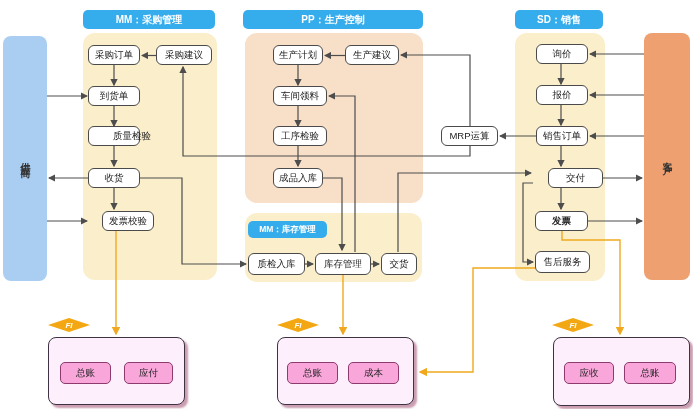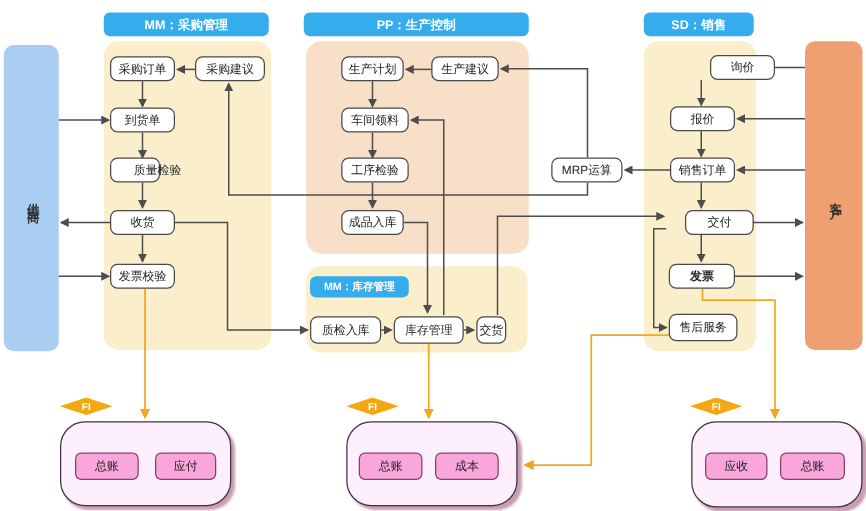--- a/index.html
+++ b/index.html
@@ -15,22 +15,22 @@
          writing-mode:vertical-rl;text-orientation:upright;font-size:10px;letter-spacing:3px;color:#333;font-weight:bold;}
   .node{position:absolute;background:#fff;border:1.3px solid #4a4a4a;border-radius:6px;
         display:flex;align-items:center;justify-content:center;font-size:9.5px;color:#222;
         box-sizing:border-box;white-space:nowrap;z-index:4;}
   .wires{position:absolute;left:0;top:0;z-index:3;}
   .wire{stroke:var(--line-dark);stroke-width:1.2;fill:none;}
   .wireY{stroke:var(--line-yellow);stroke-width:1.4;fill:none;}
   #mD path{fill:var(--line-dark);} #mY path{fill:var(--line-yellow);}
   .fi-diamond{position:absolute;width:42px;height:14px;background:var(--fi-orange);
         clip-path:polygon(50% 0,100% 50%,50% 100%,0 50%);display:flex;align-items:center;justify-content:center;
-        color:#fff;font-size:8px;font-weight:bold;z-index:4;text-align:center;}
-  .fi-box{position:absolute;background:var(--pink-container);border:1.5px solid #3f3244;border-radius:20px;
+        color:#fff;font-size:8px;font-weight:bold;font-style:italic;z-index:4;text-align:center;}
+  .fi-box{position:absolute;background:var(--pink-container);border:1.5px solid #3f3244;border-radius:8px;
         box-shadow:3px 3px 2px rgba(150,60,100,.5);z-index:4;font-family:Liberation Serif, serif;}
   .fi-item{position:absolute;background:var(--pink-box);border:1.3px solid #8d3b6e;border-radius:5px;
         display:flex;align-items:center;justify-content:center;font-size:9.5px;color:#222;box-sizing:border-box;}
 </style>
 </head>
 <body>
 
 <div id="stage">
 
   <div class="panel cream" style="left:83px;top:33px;width:134px;height:247px;"></div>
@@ -88,41 +88,41 @@
   </svg>
 
   <div class="hdr" style="left:83px;top:10px;width:132px;height:19px;">MM：采购管理</div>
   <div class="hdr" style="left:243px;top:10px;width:180px;height:19px;">PP：生产控制</div>
   <div class="hdr" style="left:515px;top:10px;width:88px;height:19px;">SD：销售</div>
   <div class="hdr small" style="left:248px;top:221px;width:79px;height:17px;">MM：库存管理</div>
 
   <div class="node" style="left:88px;top:45px;width:52px;height:20px;">采购订单</div>
   <div class="node" style="left:156px;top:45px;width:56px;height:20px;">采购建议</div>
   <div class="node" style="left:88px;top:86px;width:52px;height:20px;">到货单</div>
-  <div class="node" style="left:88px;top:126px;width:40px;height:20px;padding-left:36px;">质量检验</div>
+  <div class="node" style="left:88px;top:126px;width:52px;height:20px;padding-left:36px;">质量检验</div>
   <div class="node" style="left:88px;top:168px;width:52px;height:20px;">收货</div>
-  <div class="node" style="left:88px;top:211px;width:52px;height:20px;">发票校验</div>
+  <div class="node" style="left:102px;top:211px;width:52px;height:20px;">发票校验</div>
 
   <div class="node" style="left:273px;top:45px;width:50px;height:20px;">生产计划</div>
   <div class="node" style="left:345px;top:45px;width:54px;height:20px;">生产建议</div>
   <div class="node" style="left:273px;top:86px;width:54px;height:20px;">车间领料</div>
   <div class="node" style="left:273px;top:126px;width:54px;height:20px;">工序检验</div>
   <div class="node" style="left:273px;top:168px;width:50px;height:20px;">成品入库</div>
   <div class="node" style="left:441px;top:126px;width:57px;height:20px;">MRP运算</div>
 
-  <div class="node" style="left:536px;top:44px;width:52px;height:20px;margin-left:32px;">询价</div>
+  <div class="node" style="left:536px;top:44px;width:52px;height:20px;">询价</div>
   <div class="node" style="left:536px;top:85px;width:52px;height:20px;">报价</div>
   <div class="node" style="left:536px;top:126px;width:52px;height:20px;">销售订单</div>
   <div class="node" style="left:548px;top:168px;width:55px;height:20px;">交付</div>
   <div class="node" style="left:535px;top:211px;width:53px;height:20px;font-weight:bold;">发票</div>
   <div class="node" style="left:535px;top:251px;width:55px;height:22px;">售后服务</div>
 
   <div class="node" style="left:248px;top:253px;width:57px;height:22px;">质检入库</div>
   <div class="node" style="left:315px;top:253px;width:56px;height:22px;">库存管理</div>
-  <div class="node" style="left:381px;top:253px;width:24px;height:22px;">交货</div>
+  <div class="node" style="left:381px;top:253px;width:36px;height:22px;">交货</div>
 
   <div class="fi-diamond" style="left:48px;top:318px;">FI</div>
   <div class="fi-box" style="left:48px;top:337px;width:135px;height:66px;">
     <div class="fi-item" style="left:11px;top:24px;width:51px;height:22px;">总账</div>
     <div class="fi-item" style="left:75px;top:24px;width:49px;height:22px;">应付</div>
   </div>
 
   <div class="fi-diamond" style="left:277px;top:318px;">FI</div>
   <div class="fi-box" style="left:277px;top:337px;width:135px;height:66px;">
     <div class="fi-item" style="left:9px;top:24px;width:51px;height:22px;">总账</div>

